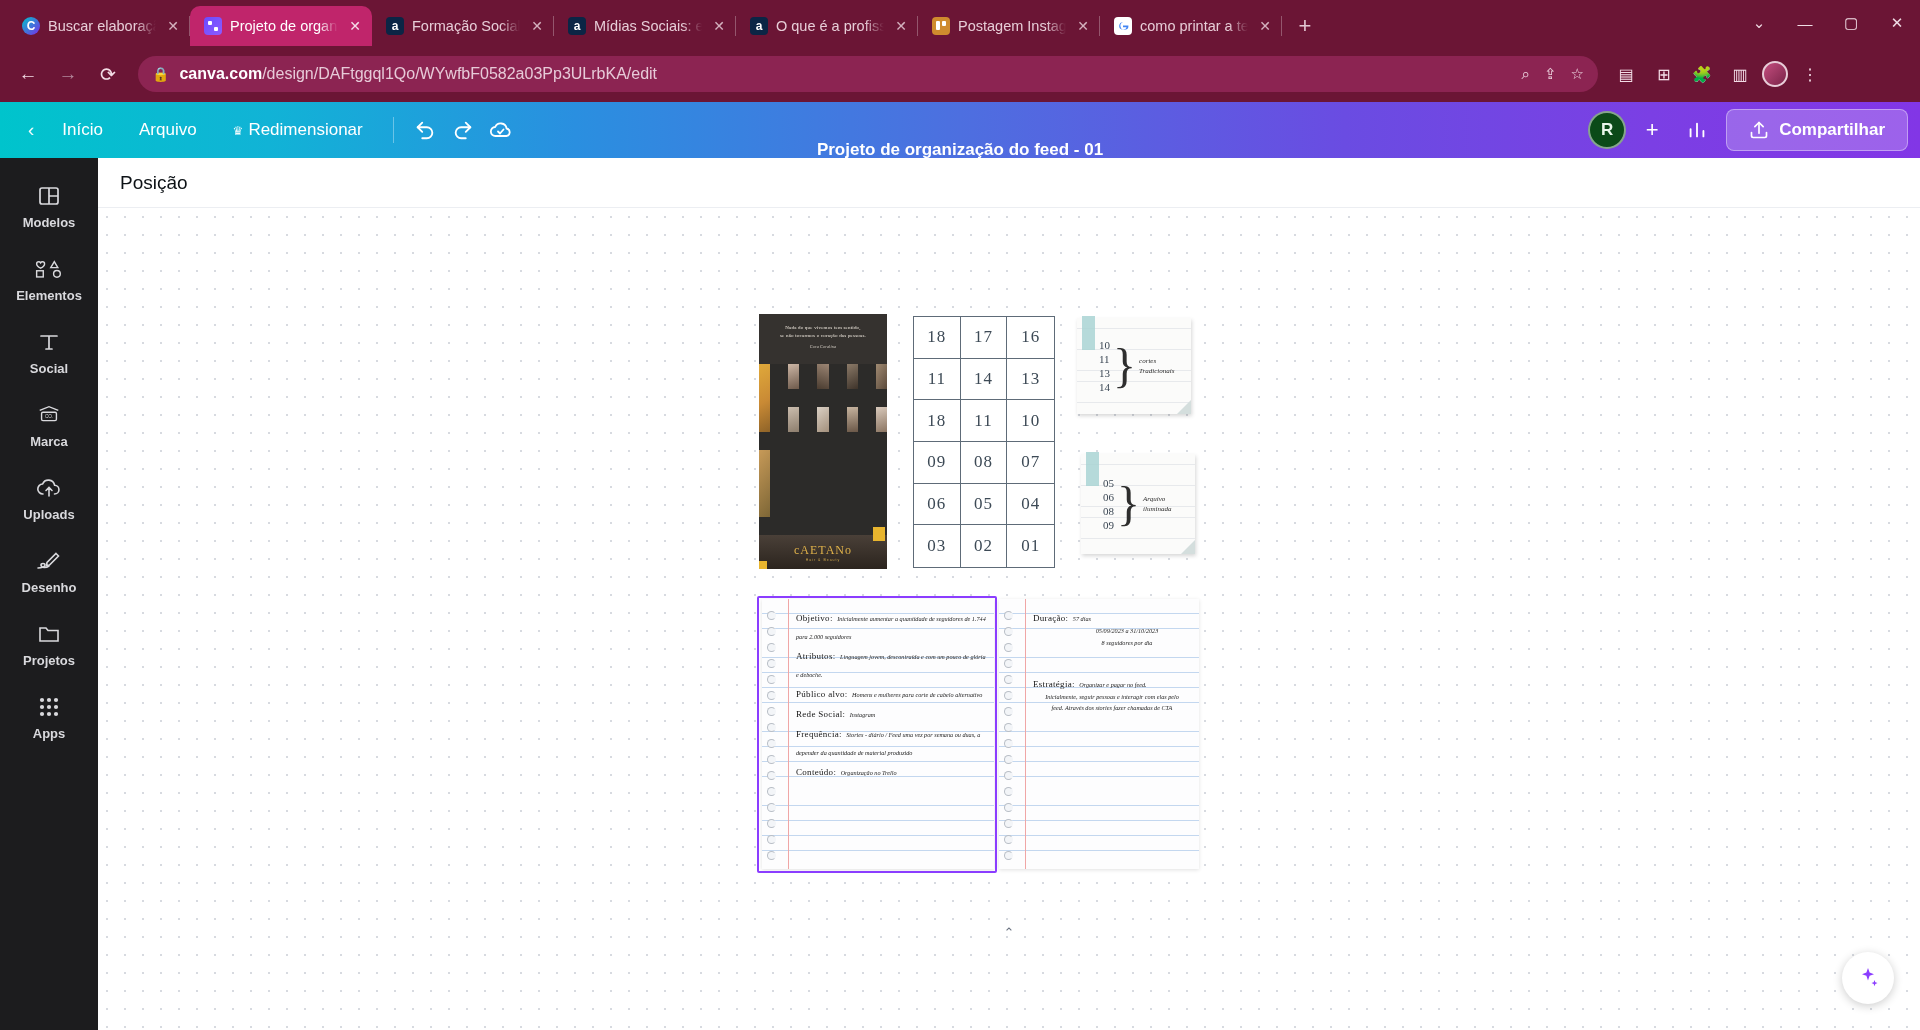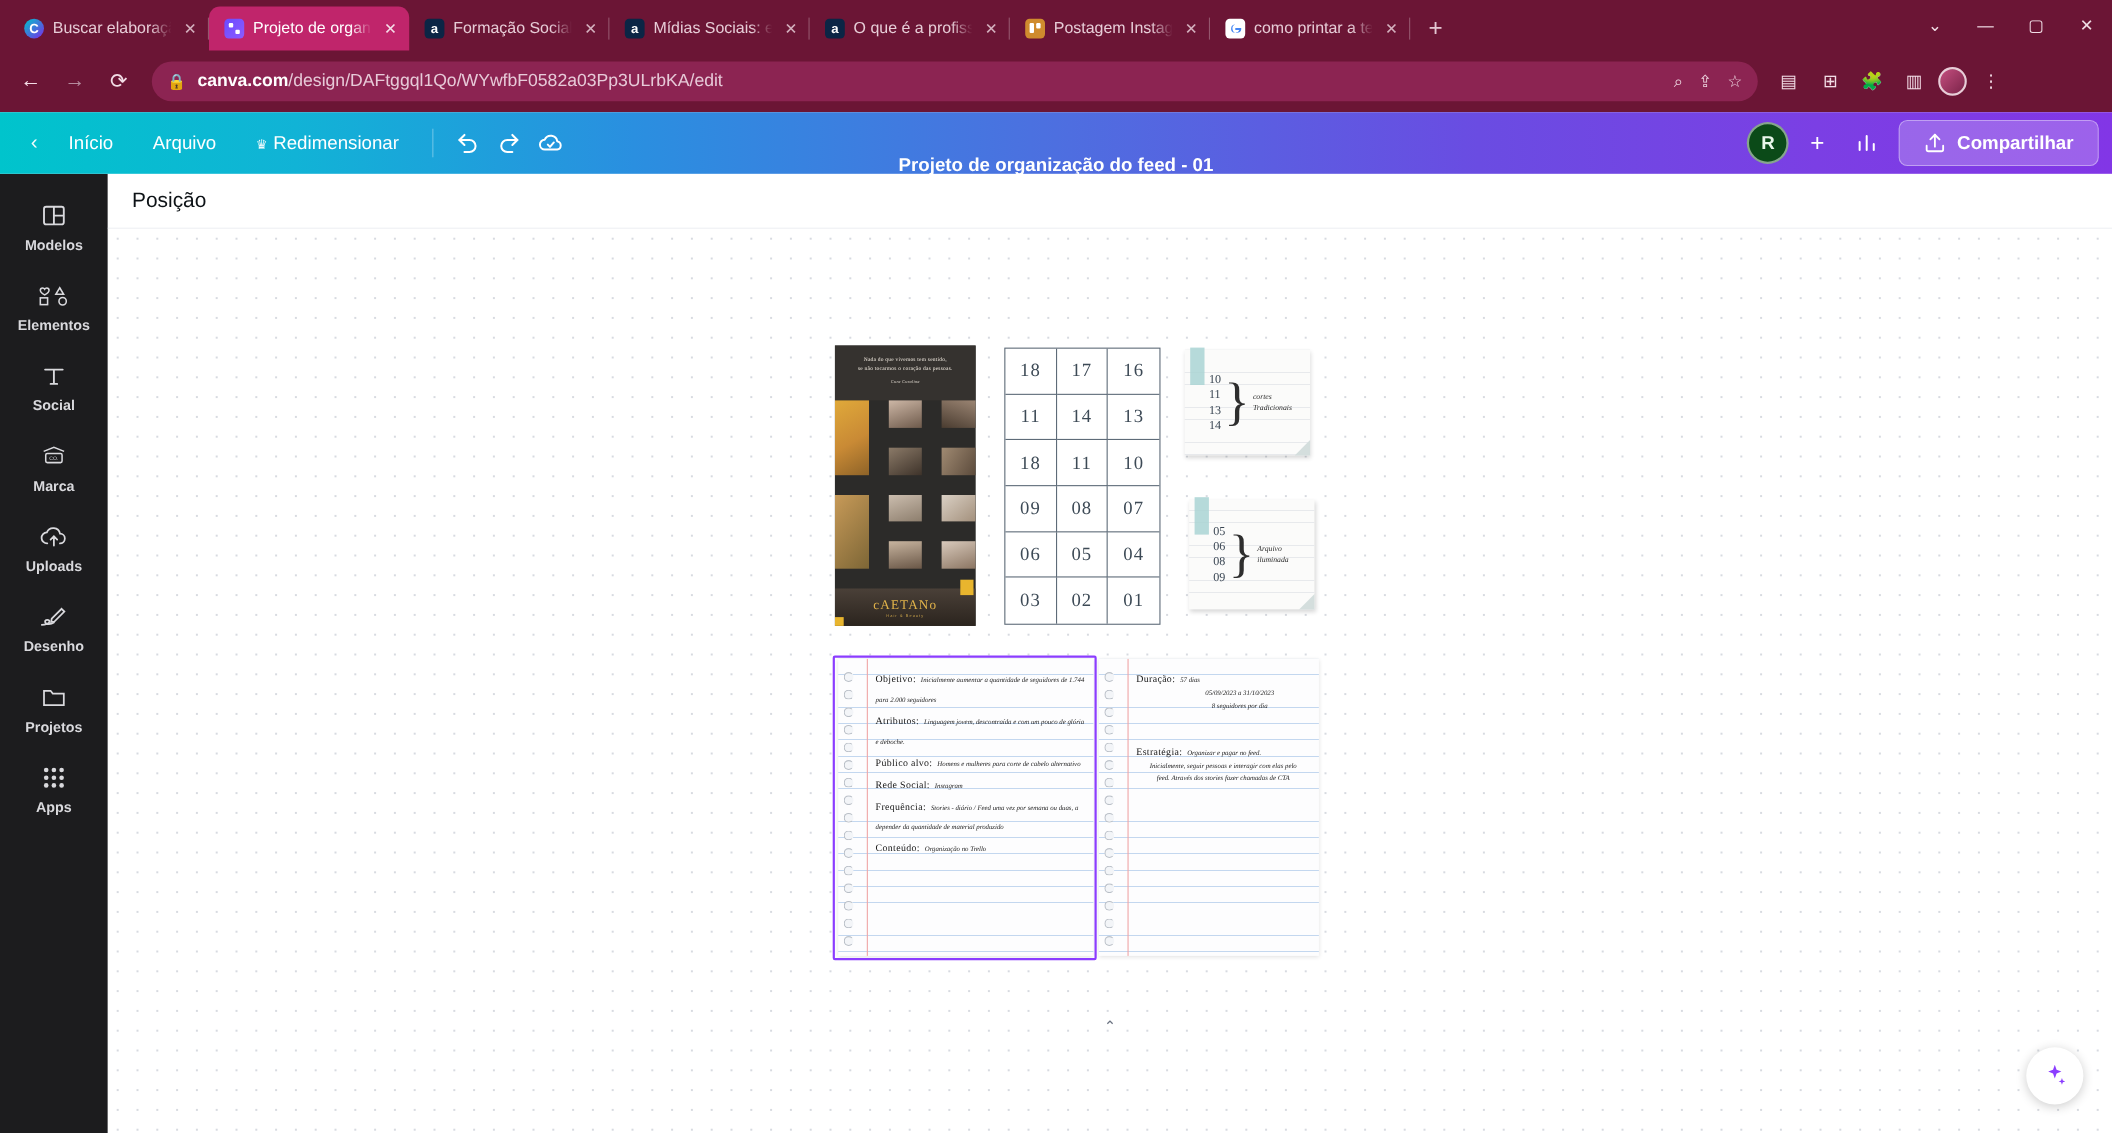--- a/index.html
+++ b/index.html
@@ -261,21 +261,21 @@
     font-size: 5px;
     line-height: 1.5;
     text-align: center;
     padding: 10px 8px 0;
     letter-spacing: .2px;
   }
   .collage-sign { font-size: 4px; margin-top: 5px; opacity: .85; font-style: italic;}
   .collage-grid {
     flex: 1;
     display: grid;
-    grid-template-columns: repeat(3, 1fr);
+    grid-template-columns: repeat(5, 1fr);
     grid-template-rows: repeat(4, 1fr) 34px;
     gap: 18px;
   }
   .ph { background: #7b6a58; }
   .p1 { background: linear-gradient(150deg,#e0a93a,#c98a35 55%,#8e6328); }
   .p2 { background: linear-gradient(160deg,#cdb7a6,#6e5a4b); }
   .p3 { background: linear-gradient(200deg,#9b8573,#4a3c30); }
   .p4 { background: linear-gradient(150deg,#8b7a68,#3e332a); }
   .p5 { background: linear-gradient(120deg,#a08a72,#5b4a3b); }
   .p6 { background: linear-gradient(160deg,#cbbdae,#8d7e6d); }

